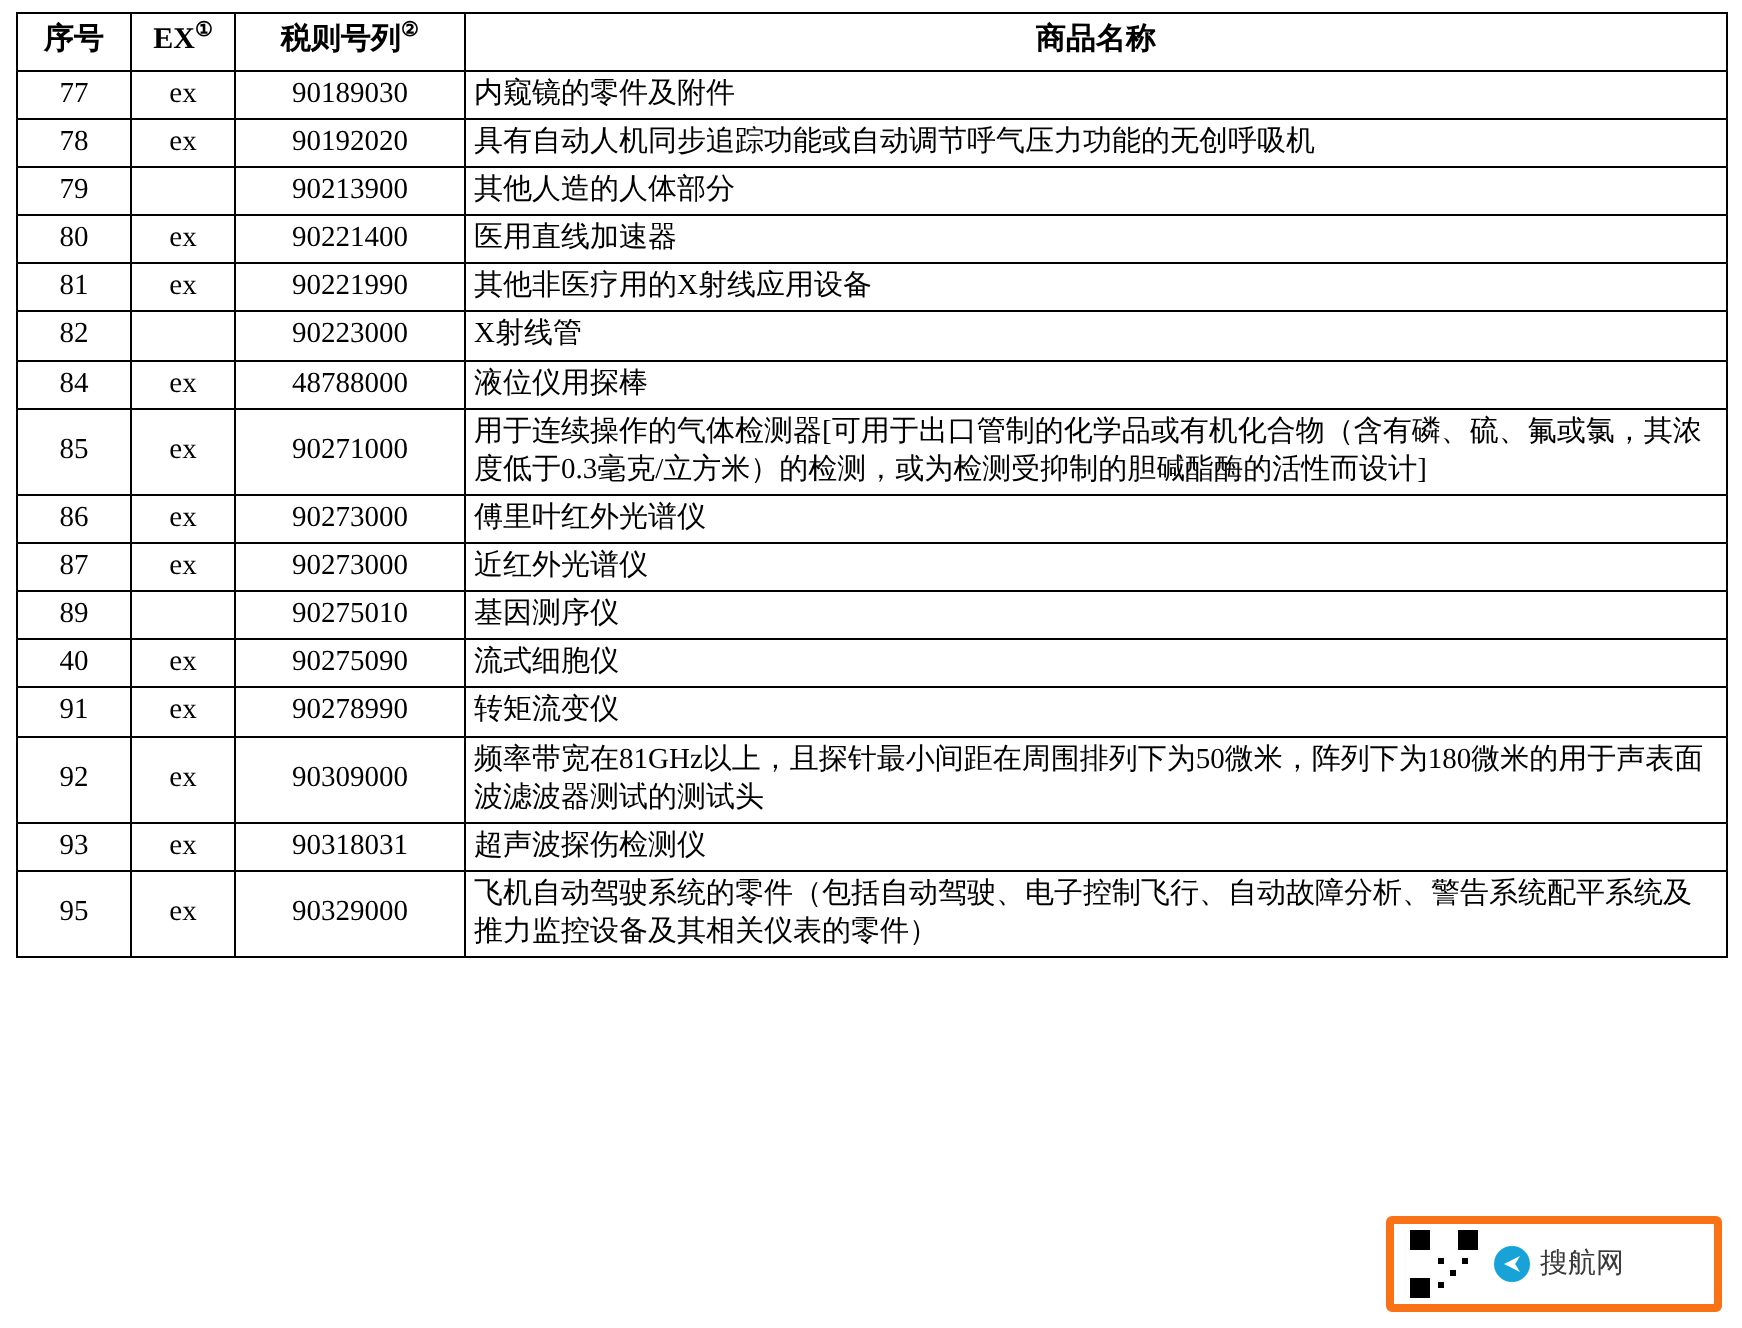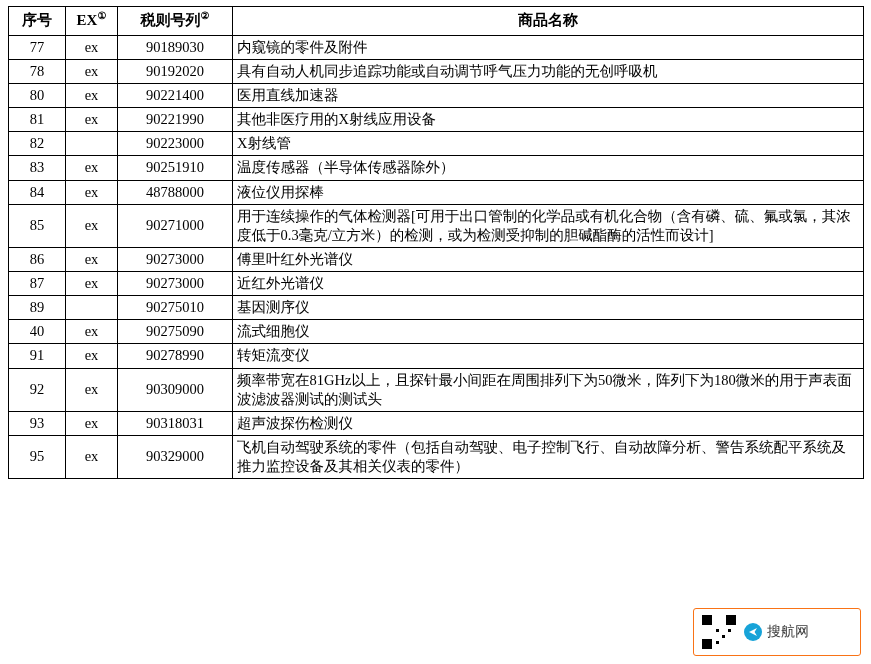--- a/index.html
+++ b/index.html
@@ -73,21 +73,21 @@
   .note .note-line.second {
     padding-left: 38px;
   }
   
   .logo-badge {
     position: absolute;
     right: 10px;
     bottom: 8px;
     width: 168px;
     height: 48px;
-    border: 1px solid #f97316;
+    border: 4px solid #f97316;
     border-radius: 3px;
     display: flex;
     align-items: center;
     padding: 0 8px;
     box-sizing: border-box;
     background: #ffffff;
   }
   .logo-badge .qr {
     width: 34px;
     height: 34px;
@@ -163,42 +163,42 @@
         <td class="code">90189030</td>
         <td class="name">内窥镜的零件及附件</td>
       </tr>
       <tr>
         <td class="seq">78</td>
         <td class="ex">ex</td>
         <td class="code">90192020</td>
         <td class="name">具有自动人机同步追踪功能或自动调节呼气压力功能的无创呼吸机</td>
       </tr>
       <tr>
+        <td class="seq">79</td>
+        <td class="ex"></td>
+        <td class="code">90213900</td>
+        <td class="name">其他人造的人体部分</td>
+      </tr>
+      <tr>
         <td class="seq">80</td>
         <td class="ex">ex</td>
         <td class="code">90221400</td>
         <td class="name">医用直线加速器</td>
       </tr>
       <tr>
         <td class="seq">81</td>
         <td class="ex">ex</td>
         <td class="code">90221990</td>
         <td class="name">其他非医疗用的X射线应用设备</td>
       </tr>
       <tr>
         <td class="seq">82</td>
         <td class="ex"></td>
         <td class="code">90223000</td>
         <td class="name">X射线管</td>
-      </tr>
-      <tr>
-        <td class="seq">83</td>
-        <td class="ex">ex</td>
-        <td class="code">90251910</td>
-        <td class="name">温度传感器（半导体传感器除外）</td>
       </tr>
       <tr>
         <td class="seq">84</td>
         <td class="ex">ex</td>
         <td class="code">48788000</td>
         <td class="name">液位仪用探棒</td>
       </tr>
       <tr>
         <td class="seq">85</td>
         <td class="ex">ex</td>

